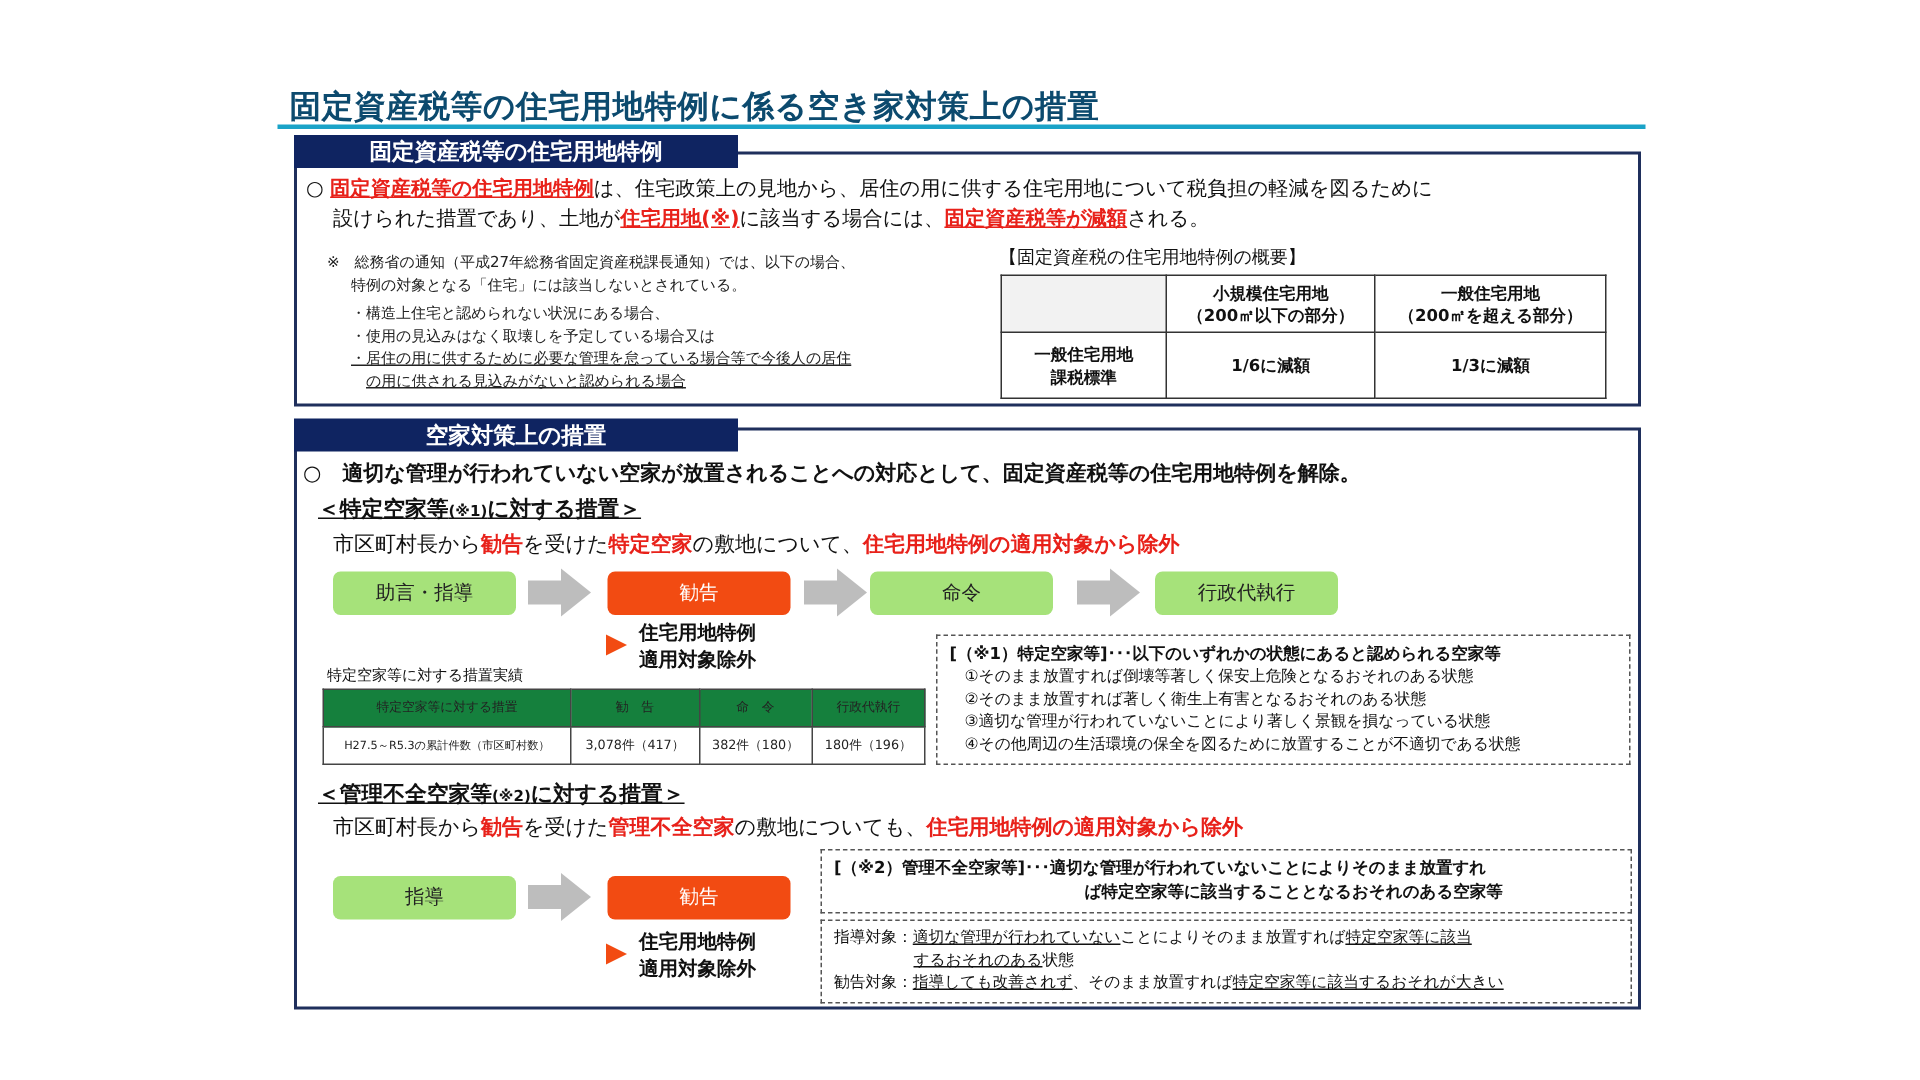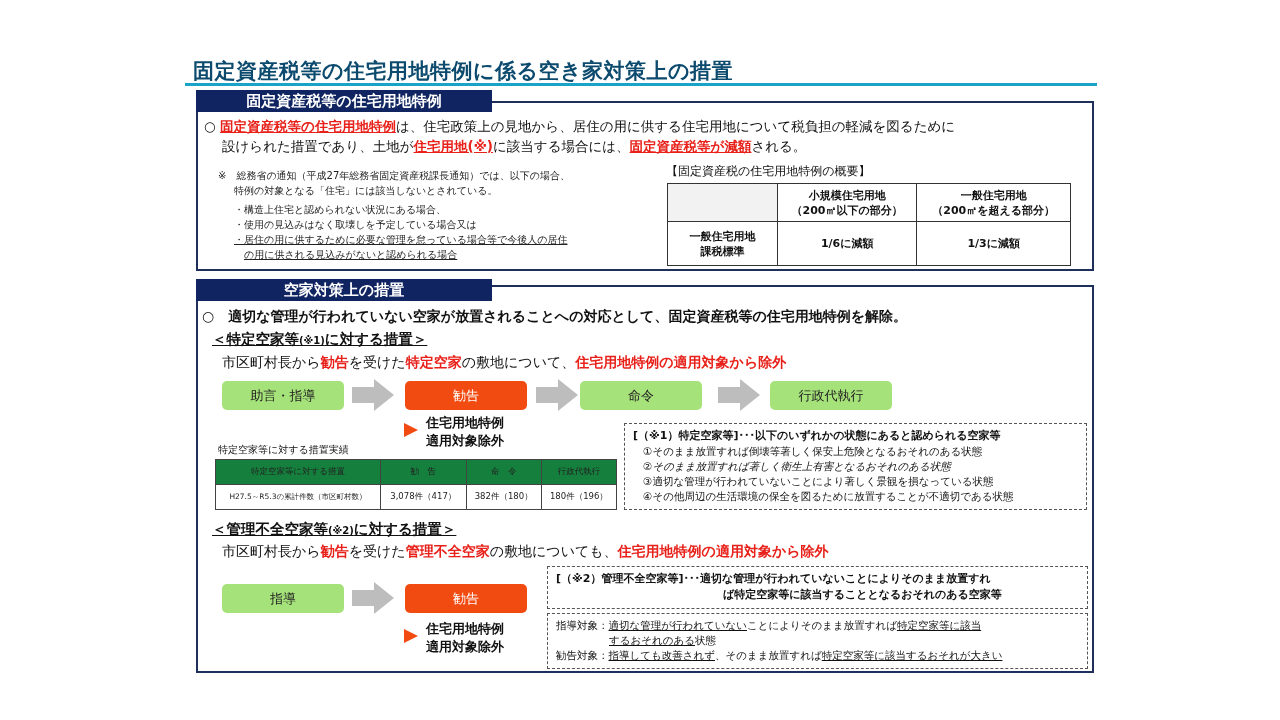--- a/index.html
+++ b/index.html
@@ -165,21 +165,21 @@
     <td>3,078件（417）</td>
     <td>382件（180）</td>
     <td>180件（196）</td>
   </tr>
 </tbody>
   </table>
 
 <div class="dashed-box" style="left:624px; top:423px; width:463px; height:87px; padding:4px 0 0 8px;">
   <div class="def-title">[（※1）特定空家等]･･･以下のいずれかの状態にあると認められる空家等</div>
   <div class="def-item" style="padding-left:10px;">①そのまま放置すれば倒壊等著しく保安上危険となるおそれのある状態</div>
-  <div class="def-item" style="padding-left:10px;font-style:italic;">②そのまま放置すれば著しく衛生上有害となるおそれのある状態</div>
+  <div class="def-item" style="padding-left:10px;">②そのまま放置すれば著しく衛生上有害となるおそれのある状態</div>
   <div class="def-item" style="padding-left:10px;">③適切な管理が行われていないことにより著しく景観を損なっている状態</div>
   <div class="def-item" style="padding-left:10px;">④その他周辺の生活環境の保全を図るために放置することが不適切である状態</div>
 </div>
 
 <div class="sub-heading" style="left:212px; top:520px;">
   <span>＜管理不全空家等</span><span class="small">(※2)</span><span>に対する措置＞</span>
 </div>
 <div class="desc" style="left:222px; top:543px;">
   <span>市区町村長から</span><span class="red">勧告</span><span>を受けた</span><span class="red">管理不全空家</span><span>の敷地についても、</span><span class="red">住宅用地特例の適用対象から除外</span>
 </div>

